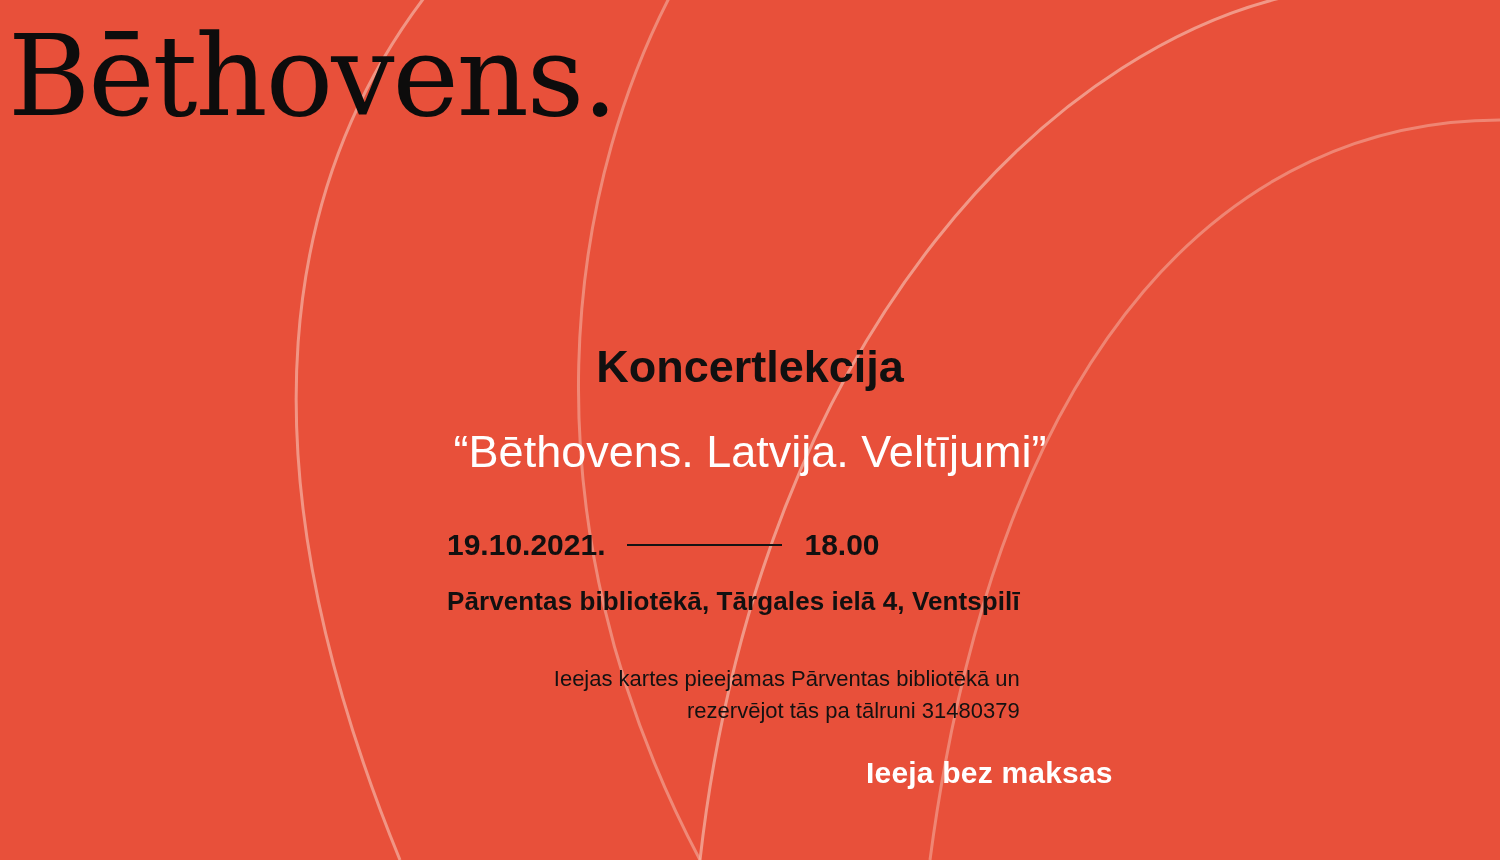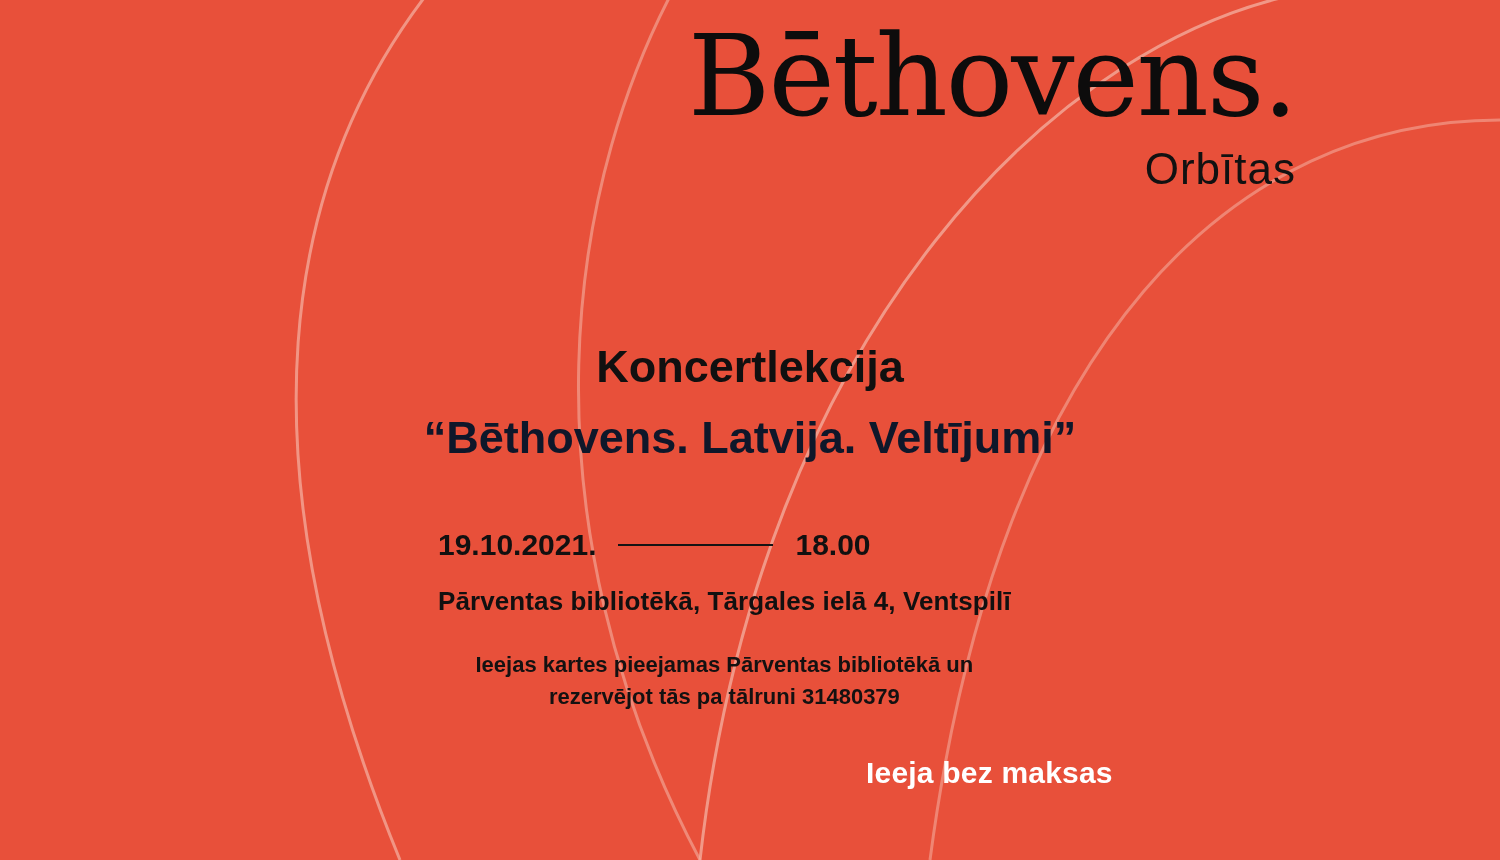--- a/index.html
+++ b/index.html
@@ -24,21 +24,21 @@
     inset: 0;
     width: 1500px;
     height: 860px;
     pointer-events: none;
   }
   .brand {
     position: absolute;
     left: 0;
     top: 18px;
     width: 1296px;
-    text-align: right;
+    text-align: left;
     z-index: 3;
   }
   .brand-title {
     font-family: "DejaVu Serif", serif;
     font-weight: 400;
     font-size: 112px;
     line-height: 1.05;
     letter-spacing: -2px;
     color: #0d0c0c;
     margin: 0;
@@ -65,32 +65,32 @@
     font-family: "Liberation Sans", sans-serif;
     font-weight: bold;
     font-size: 45px;
     letter-spacing: 0px;
     color: #111010;
     margin: 0;
     line-height: 1.2;
   }
   .event-title {
     font-family: "Liberation Sans", sans-serif;
-    font-weight: bold;
+    font-weight: normal;
     font-size: 45px;
-    color: #0f172a;
-    margin: 17px 0 0 0;
+    color: #ffffff;
+    margin: 31px 0 0 0;
     line-height: 1.2;
   }
   .details {
     position: absolute;
-    left: 438px;
+    left: 447px;
     top: 528px;
     z-index: 3;
-    text-align: center;
+    text-align: right;
   }
   .datetime-row {
     display: flex;
     align-items: center;
     gap: 22px;
   }
   .date, .time {
     font-family: "Liberation Sans", sans-serif;
     font-weight: bold;
     font-size: 30px;
@@ -105,24 +105,24 @@
   .venue {
     font-family: "Liberation Sans", sans-serif;
     font-weight: bold;
     font-size: 26px;
     color: #121010;
     margin-top: 24px;
     letter-spacing: 0.1px;
   }
   .tickets {
     font-family: "Liberation Sans", sans-serif;
-    font-weight: bold;
+    font-weight: normal;
     font-size: 22px;
     color: #141111;
-    margin-top: 32px;
+    margin-top: 46px;
     line-height: 1.45;
   }
   .free-entry {
     position: absolute;
     left: 866px;
     top: 756px;
     font-family: "Liberation Sans", sans-serif;
     font-weight: bold;
     font-size: 30px;
     color: #ffffff;
@@ -137,21 +137,20 @@
 
   <svg class="arcs" viewBox="0 0 1500 860" preserveAspectRatio="none" aria-hidden="true">
     <path d="M 455 -40 C 270 170 240 470 400 860" fill="none" stroke="#f2a192" stroke-width="3" opacity="0.85"></path>
     <path d="M 690 -40 C 560 180 520 520 700 860" fill="none" stroke="#f2a192" stroke-width="3" opacity="0.7"></path>
     <path d="M 1320 -10 C 1060 30 760 330 700 860" fill="none" stroke="#f4b0a2" stroke-width="3" opacity="0.75"></path>
     <path d="M 1500 120 C 1240 120 1000 330 930 860" fill="none" stroke="#f4b0a2" stroke-width="3" opacity="0.55"></path>
   </svg>
 
   <div class="brand">
     <h1 class="brand-title">Bēthovens.</h1>
-    <div class="brand-sub">Orbītas</div>
   </div>
 
   <div class="main-block">
     <div class="event-type">Koncertlekcija</div>
     <div class="event-title">“Bēthovens. Latvija. Veltījumi”</div>
   </div>
 
   <div class="details">
     <div class="datetime-row">
       <span class="date">19.10.2021.</span>

